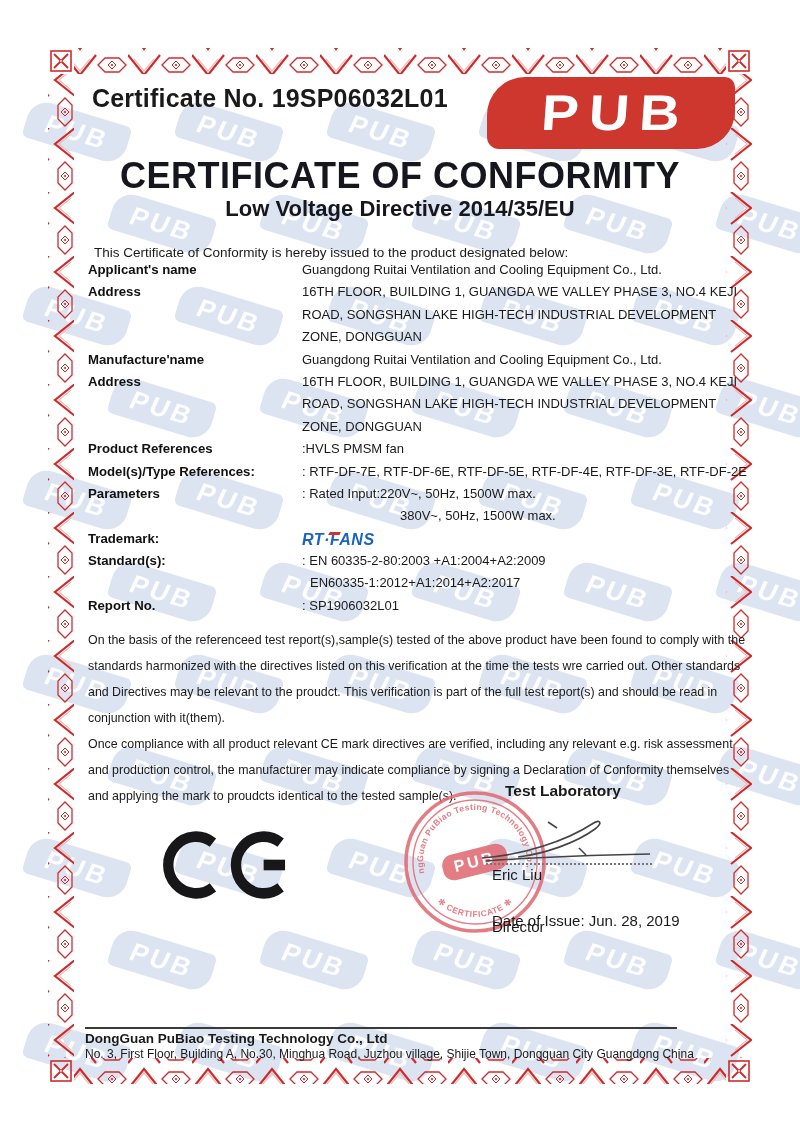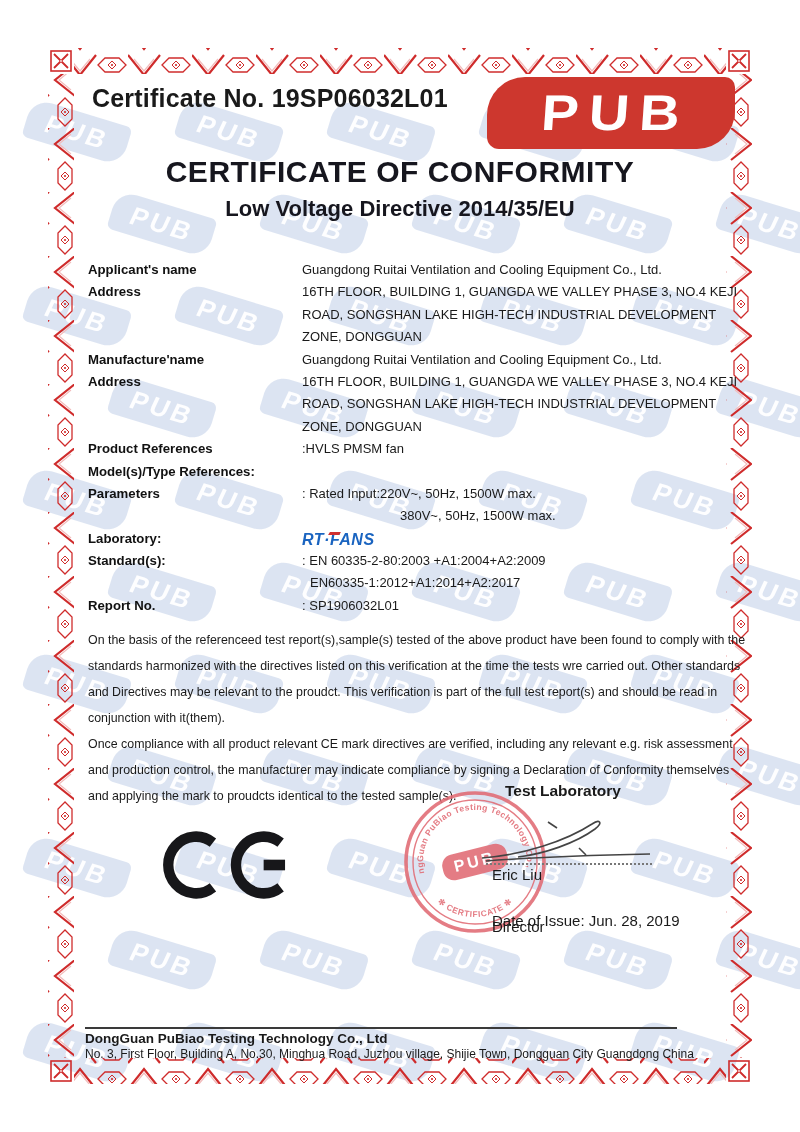--- a/index.html
+++ b/index.html
@@ -14,21 +14,21 @@
   .wm span{font-weight:700;font-size:26px;letter-spacing:3px;color:rgba(255,255,255,0.95);
       transform:skewX(-8deg);}
   
   .frame{position:absolute;left:0;top:0;z-index:1;pointer-events:none;}
   
   .certno{left:92px;top:84px;font-size:25px;font-weight:700;letter-spacing:.2px;z-index:2;}
   .publogo{left:487px;top:77px;width:248px;height:72px;background:#cd372e;
       border-radius:38px 10px 38px 12px;display:flex;align-items:center;justify-content:center;z-index:2;}
   .publogo span{color:#fff;font-size:50px;font-weight:700;letter-spacing:9px;
       transform:skewX(-4deg) scaleX(1.12);padding-left:8px;}
-  .title{left:0;right:0;top:155px;text-align:center;font-size:30px;font-weight:700;
+  .title{left:0;right:0;top:155px;text-align:center;font-size:36px;font-weight:700;
       color:#16161e;letter-spacing:.5px;z-index:2;}
   .subtitle{left:0;right:0;top:196px;text-align:center;font-size:22px;font-weight:700;
       color:#16161e;z-index:2;}
   .intro{left:94px;top:245px;font-size:13.5px;z-index:2;white-space:nowrap;}
   
   .fields{position:absolute;left:88px;top:262px;z-index:2;}
   .frow{display:flex;height:22.4px;align-items:flex-start;white-space:nowrap;}
   .flabel{width:180px;flex:none;font-weight:700;font-size:13.2px;color:#111;}
   .fvalue{font-size:13px;margin-left:34px;}
   .cont{padding-left:180px;}
@@ -274,20 +274,21 @@
     <use href="#cnr" transform="translate(48,1058)"></use>
     <use href="#cnr" transform="translate(726,1058)"></use>
   </svg>
 
   <div class="abs certno">Certificate No. 19SP06032L01</div>
   <div class="abs publogo">
     <span>PUB</span>
   </div>
   <div class="abs title">CERTIFICATE OF CONFORMITY</div>
   <div class="abs subtitle">Low Voltage Directive 2014/35/EU</div>
+  <div class="abs intro">This Certificate of Conformity is hereby issued to the product designated below:</div>
 
   <div class="fields">
     <div class="frow">
       <span class="flabel">Applicant's name</span>
       <span class="fvalue">Guangdong Ruitai Ventilation and Cooling Equipment Co., Ltd.</span>
     </div>
     <div class="frow">
       <span class="flabel">Address</span>
       <span class="fvalue">16TH FLOOR, BUILDING 1, GUANGDA WE VALLEY PHASE 3, NO.4 KEJI</span>
     </div>
@@ -310,30 +311,31 @@
     </div>
     <div class="frow cont">
       <span class="fvalue">ZONE, DONGGUAN</span>
     </div>
     <div class="frow">
       <span class="flabel">Product References</span>
       <span class="fvalue">:HVLS PMSM fan</span>
     </div>
     <div class="frow">
       <span class="flabel">Model(s)/Type References:</span>
+      <span class="fvalue">: RTF-DF-7E, RTF-DF-6E, RTF-DF-5E, RTF-DF-4E, RTF-DF-3E, RTF-DF-2E</span>
     </div>
     <div class="frow">
       <span class="flabel">Parameters</span>
       <span class="fvalue">: Rated Input:220V~, 50Hz, 1500W max.</span>
     </div>
     <div class="frow params-cont">
       <span class="fvalue">380V~, 50Hz, 1500W max.</span>
     </div>
     <div class="frow">
-      <span class="flabel">Laboratory:</span>
+      <span class="flabel">Trademark:</span>
       <span class="fvalue">
         <span class="brand"><span>RT·</span><span class="brand-accent">F</span><span>ANS</span></span>
       </span>
     </div>
     <div class="frow">
       <span class="flabel">Standard(s):</span>
       <span class="fvalue">: EN 60335-2-80:2003 +A1:2004+A2:2009</span>
     </div>
     <div class="frow stds-cont">
       <span class="fvalue">EN60335-1:2012+A1:2014+A2:2017</span>

